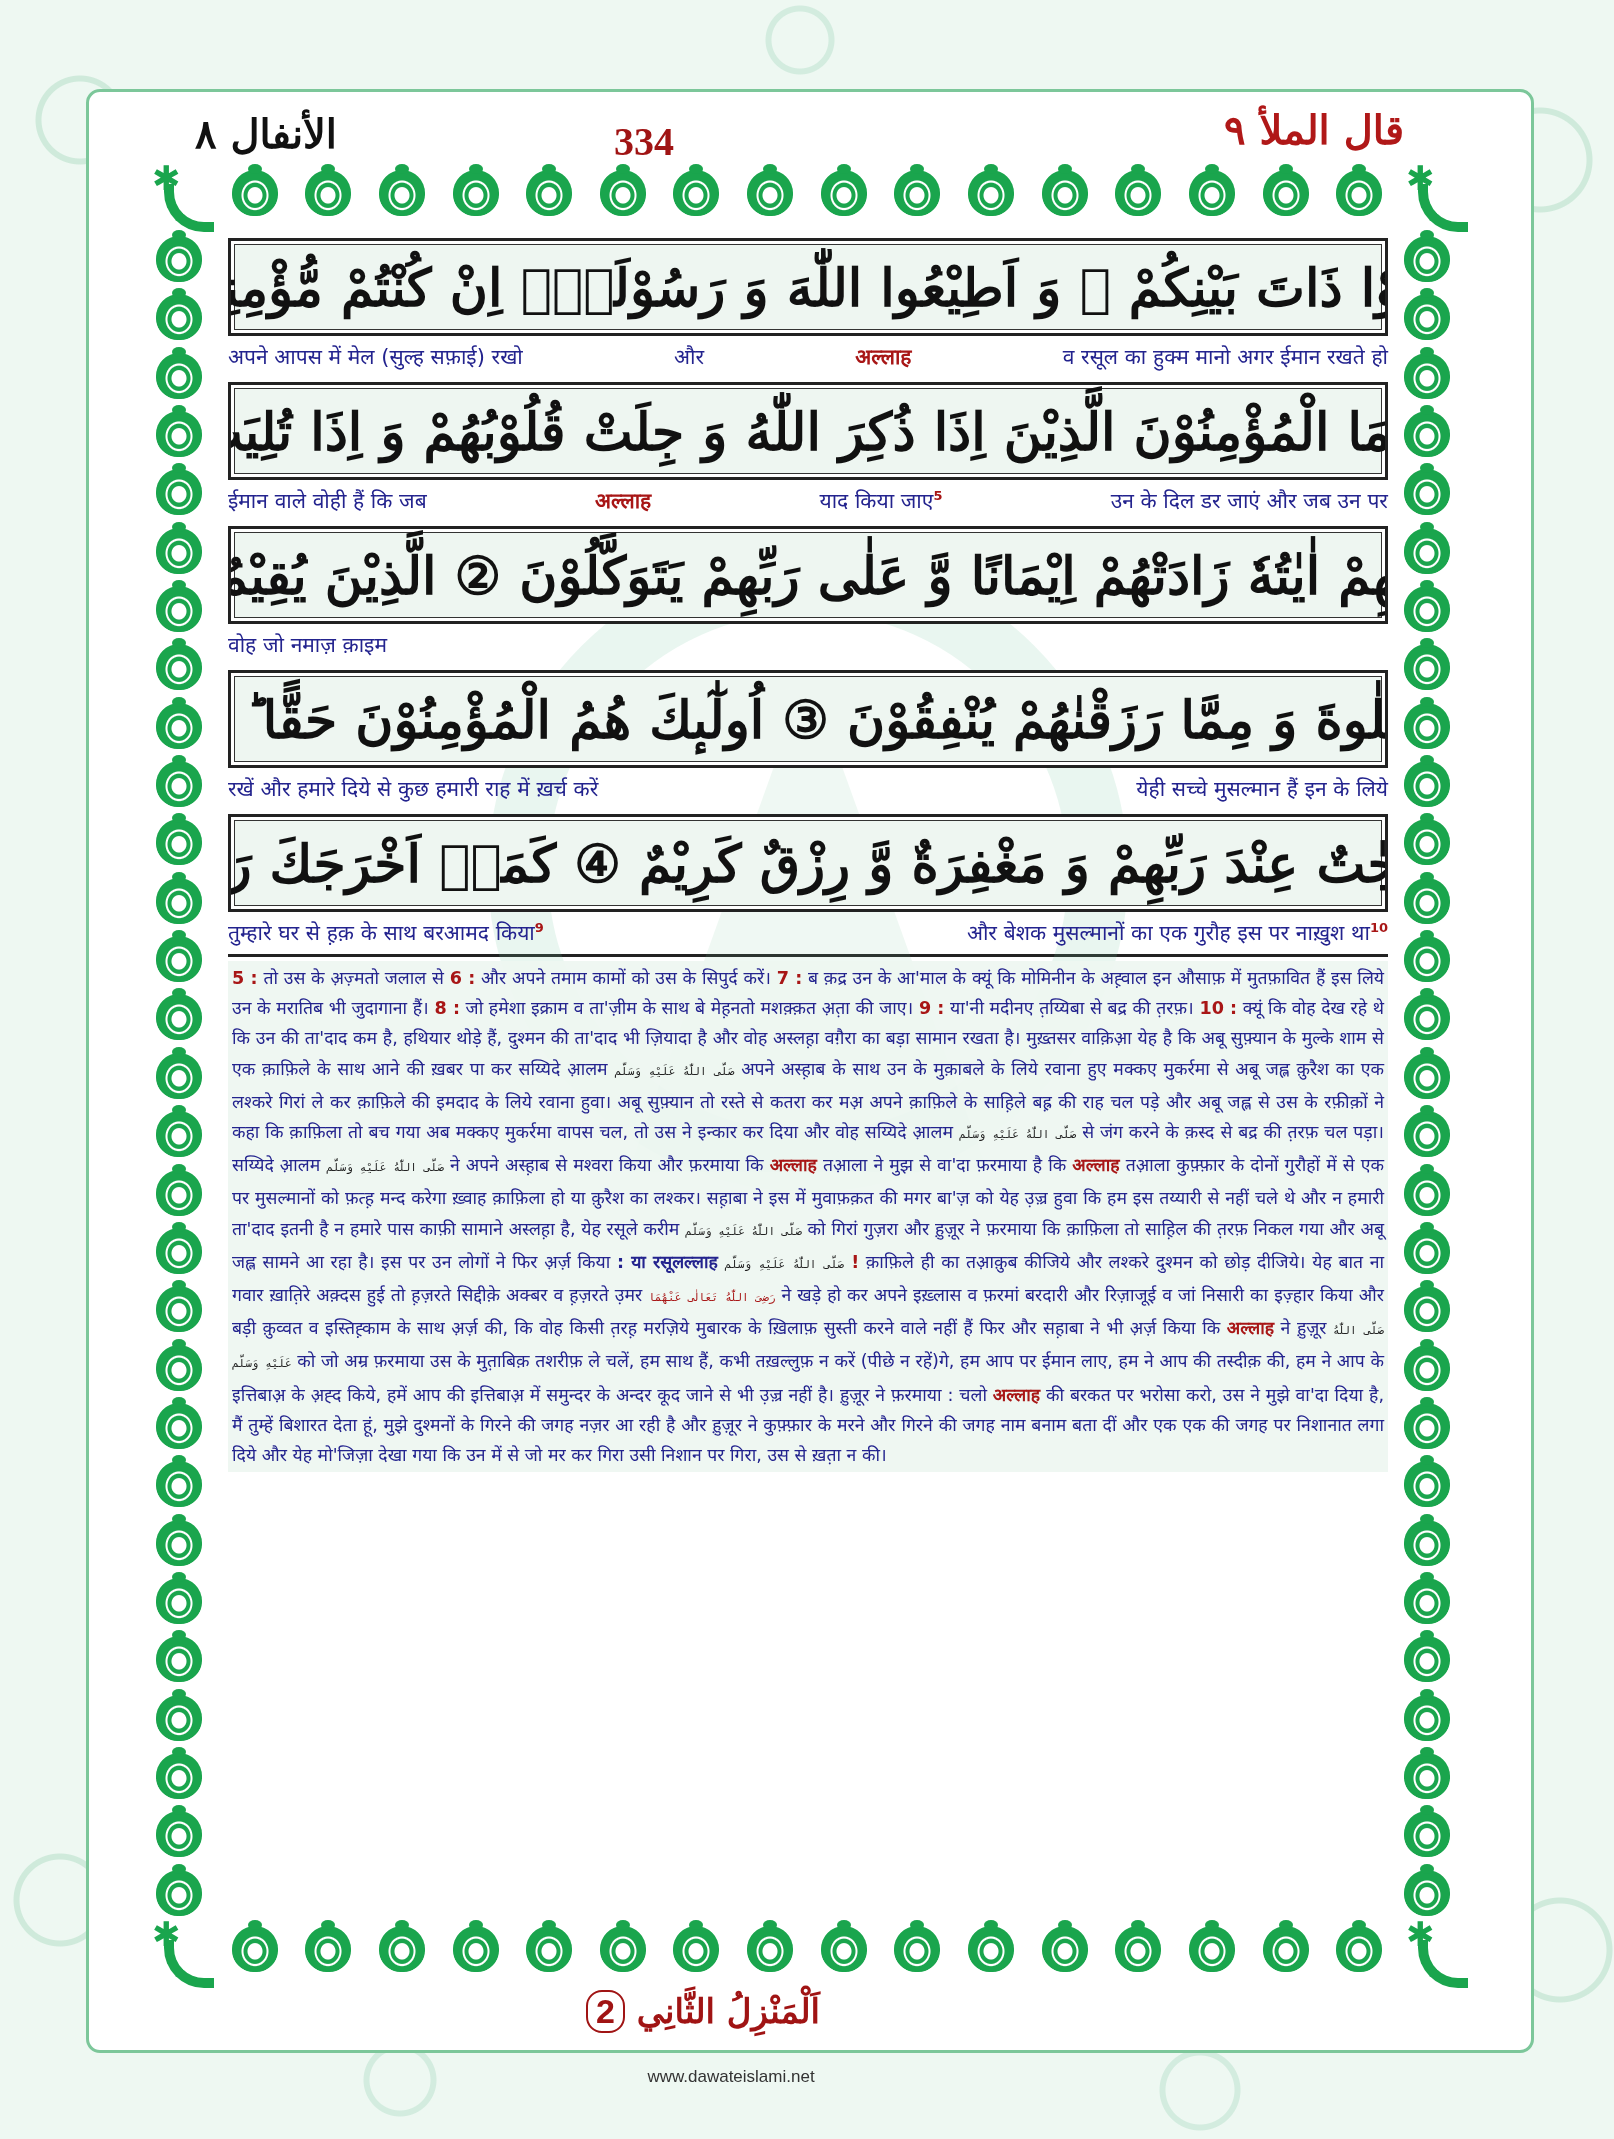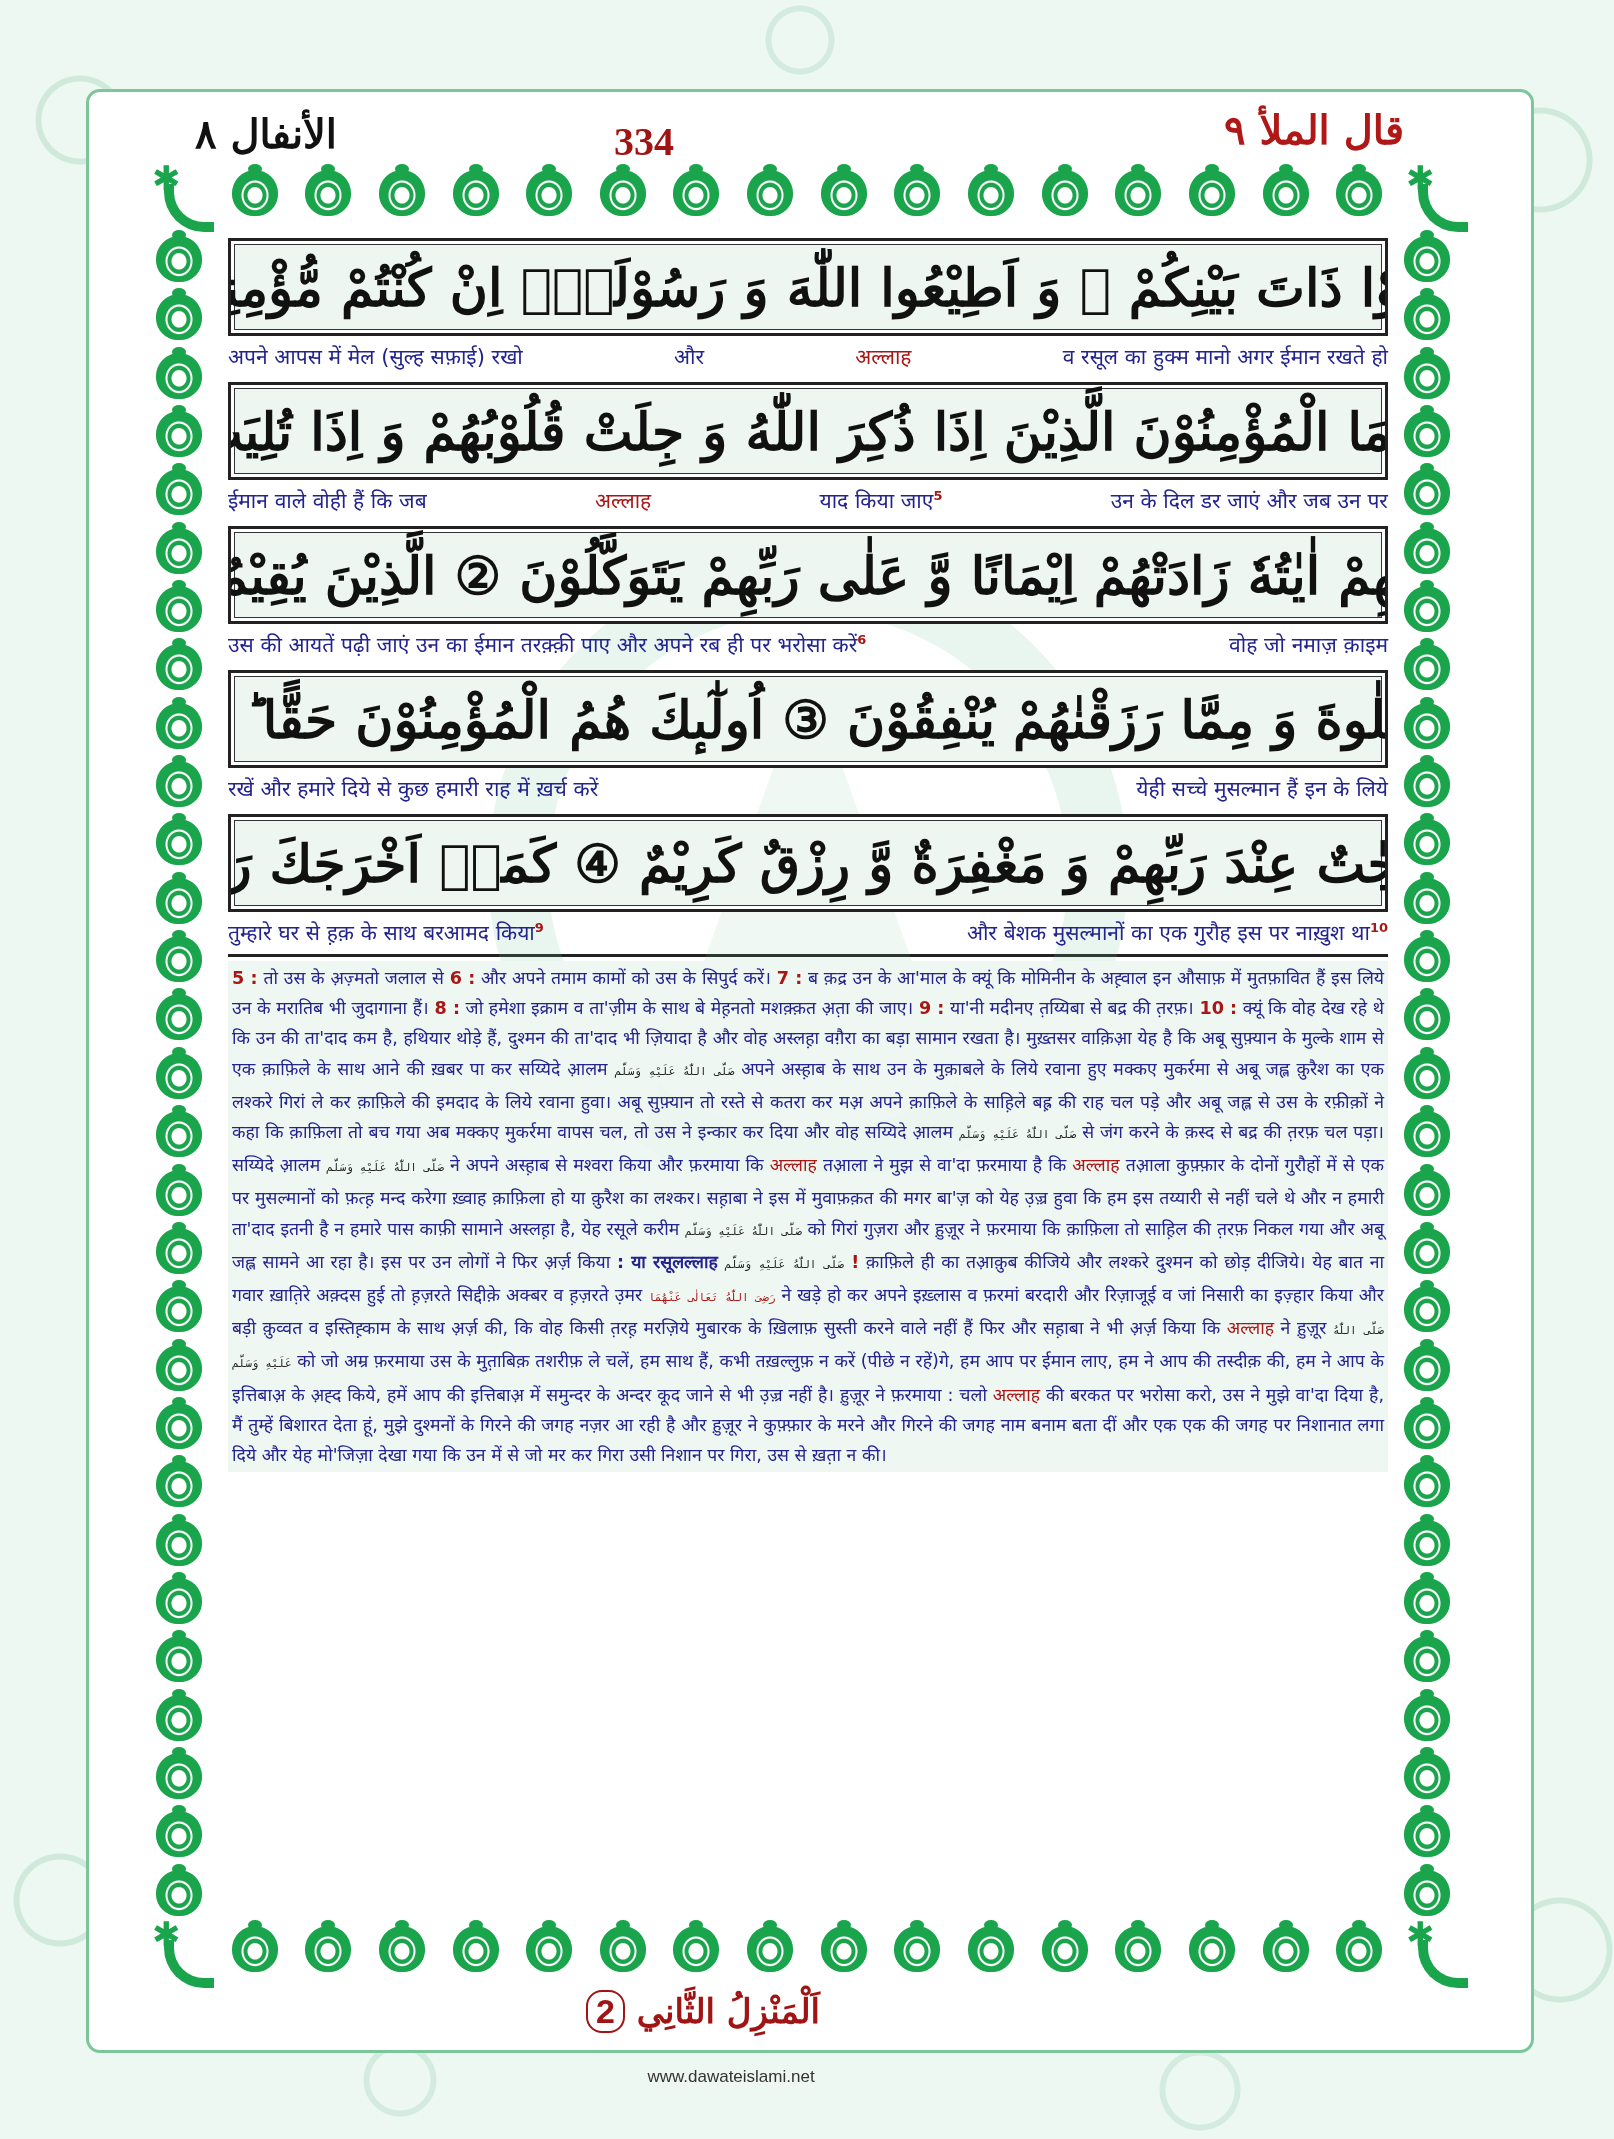--- a/index.html
+++ b/index.html
@@ -91,21 +91,21 @@
   }
   .verse-text {
     font-family: "DejaVu Serif", serif; font-size: 52px; font-weight: bold; color: #111;
     white-space: nowrap; letter-spacing: 1px;
   }
   .trans {
     position: relative; height: 40px; display: flex; align-items: center;
     font-family: "DejaVu Sans", sans-serif; font-size: 21px; color: #23238e;
     text-align: justify; text-align-last: justify; white-space: nowrap; justify-content: space-between;
   }
-  .allah { color: #a81616; font-weight: normal; }
+  .allah { color: #a81616; font-weight: bold; }
   .sup { color: #a81616; font-size: 13px; vertical-align: super; font-weight: bold; }
   .sep { height: 3px; background: #222; margin-top: 2px; }
   .commentary {
     position: relative; margin-top: 4px; background: rgba(238, 246, 241, 0.92);
     padding: 2px 4px; font-family: "DejaVu Sans", sans-serif; font-size: 17.6px;
     line-height: 30.2px; color: #23238e; text-align: justify;
   }
   .commentary .num { color: #a81616; font-weight: bold; }
   .commentary .bold { font-weight: bold; }
   .honor { font-family: Liberation Mono, monospace; font-size: 11px; color: #222; }
@@ -254,21 +254,20 @@
     <span>ईमान वाले वोही हैं कि जब</span>
     <span class="allah">अल्लाह</span>
     <span><span>याद किया जाए</span><span class="sup">5</span></span>
     <span>उन के दिल डर जाएं और जब उन पर</span>
   </div>
 
   <div class="verse">
       <span class="verse-text">عَلَیْهِمْ اٰیٰتُهٗ زَادَتْهُمْ اِیْمَانًا وَّ عَلٰى رَبِّهِمْ یَتَوَكَّلُوْنَ ② الَّذِیْنَ یُقِیْمُوْنَ</span>
     </div>
   <div class="trans">
-    <span><span>उस की आयतें पढ़ी जाएं उन का ईमान तरक़्क़ी पाए और अपने रब ही पर भरोसा करें</span><span class="sup">6</span></span>
     <span>वोह जो नमाज़ क़ाइम</span>
   </div>
 
   <div class="verse">
       <span class="verse-text">الصَّلٰوةَ وَ مِمَّا رَزَقْنٰهُمْ یُنْفِقُوْنَ ③ اُولٰٓىٕكَ هُمُ الْمُؤْمِنُوْنَ حَقًّا ؕ لَهُمْ</span>
     </div>
   <div class="trans">
     <span>रखें और हमारे दिये से कुछ हमारी राह में ख़र्च करें</span>
     <span>येही सच्चे मुसल्मान हैं इन के लिये</span>
   </div>

